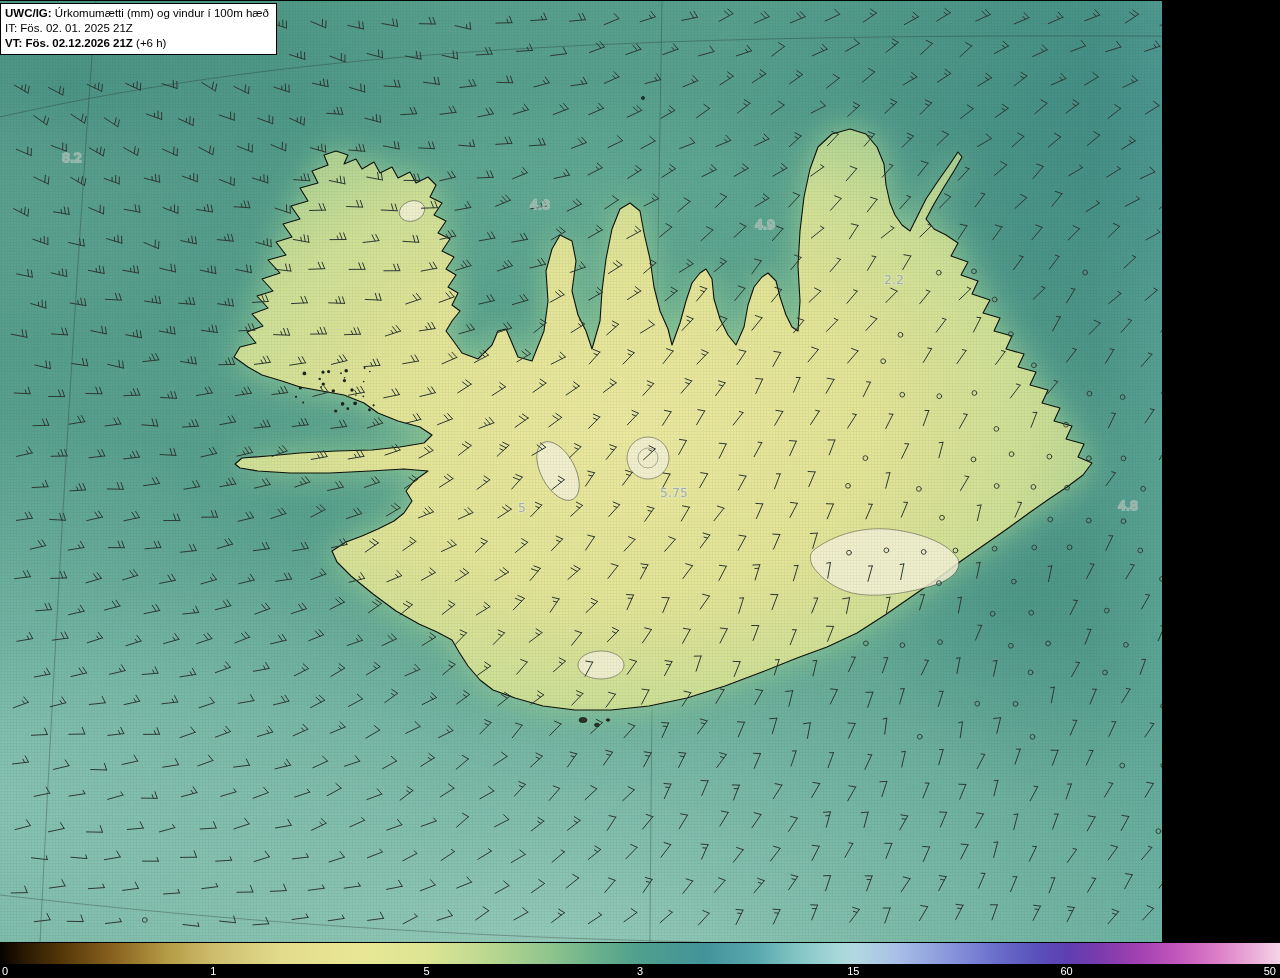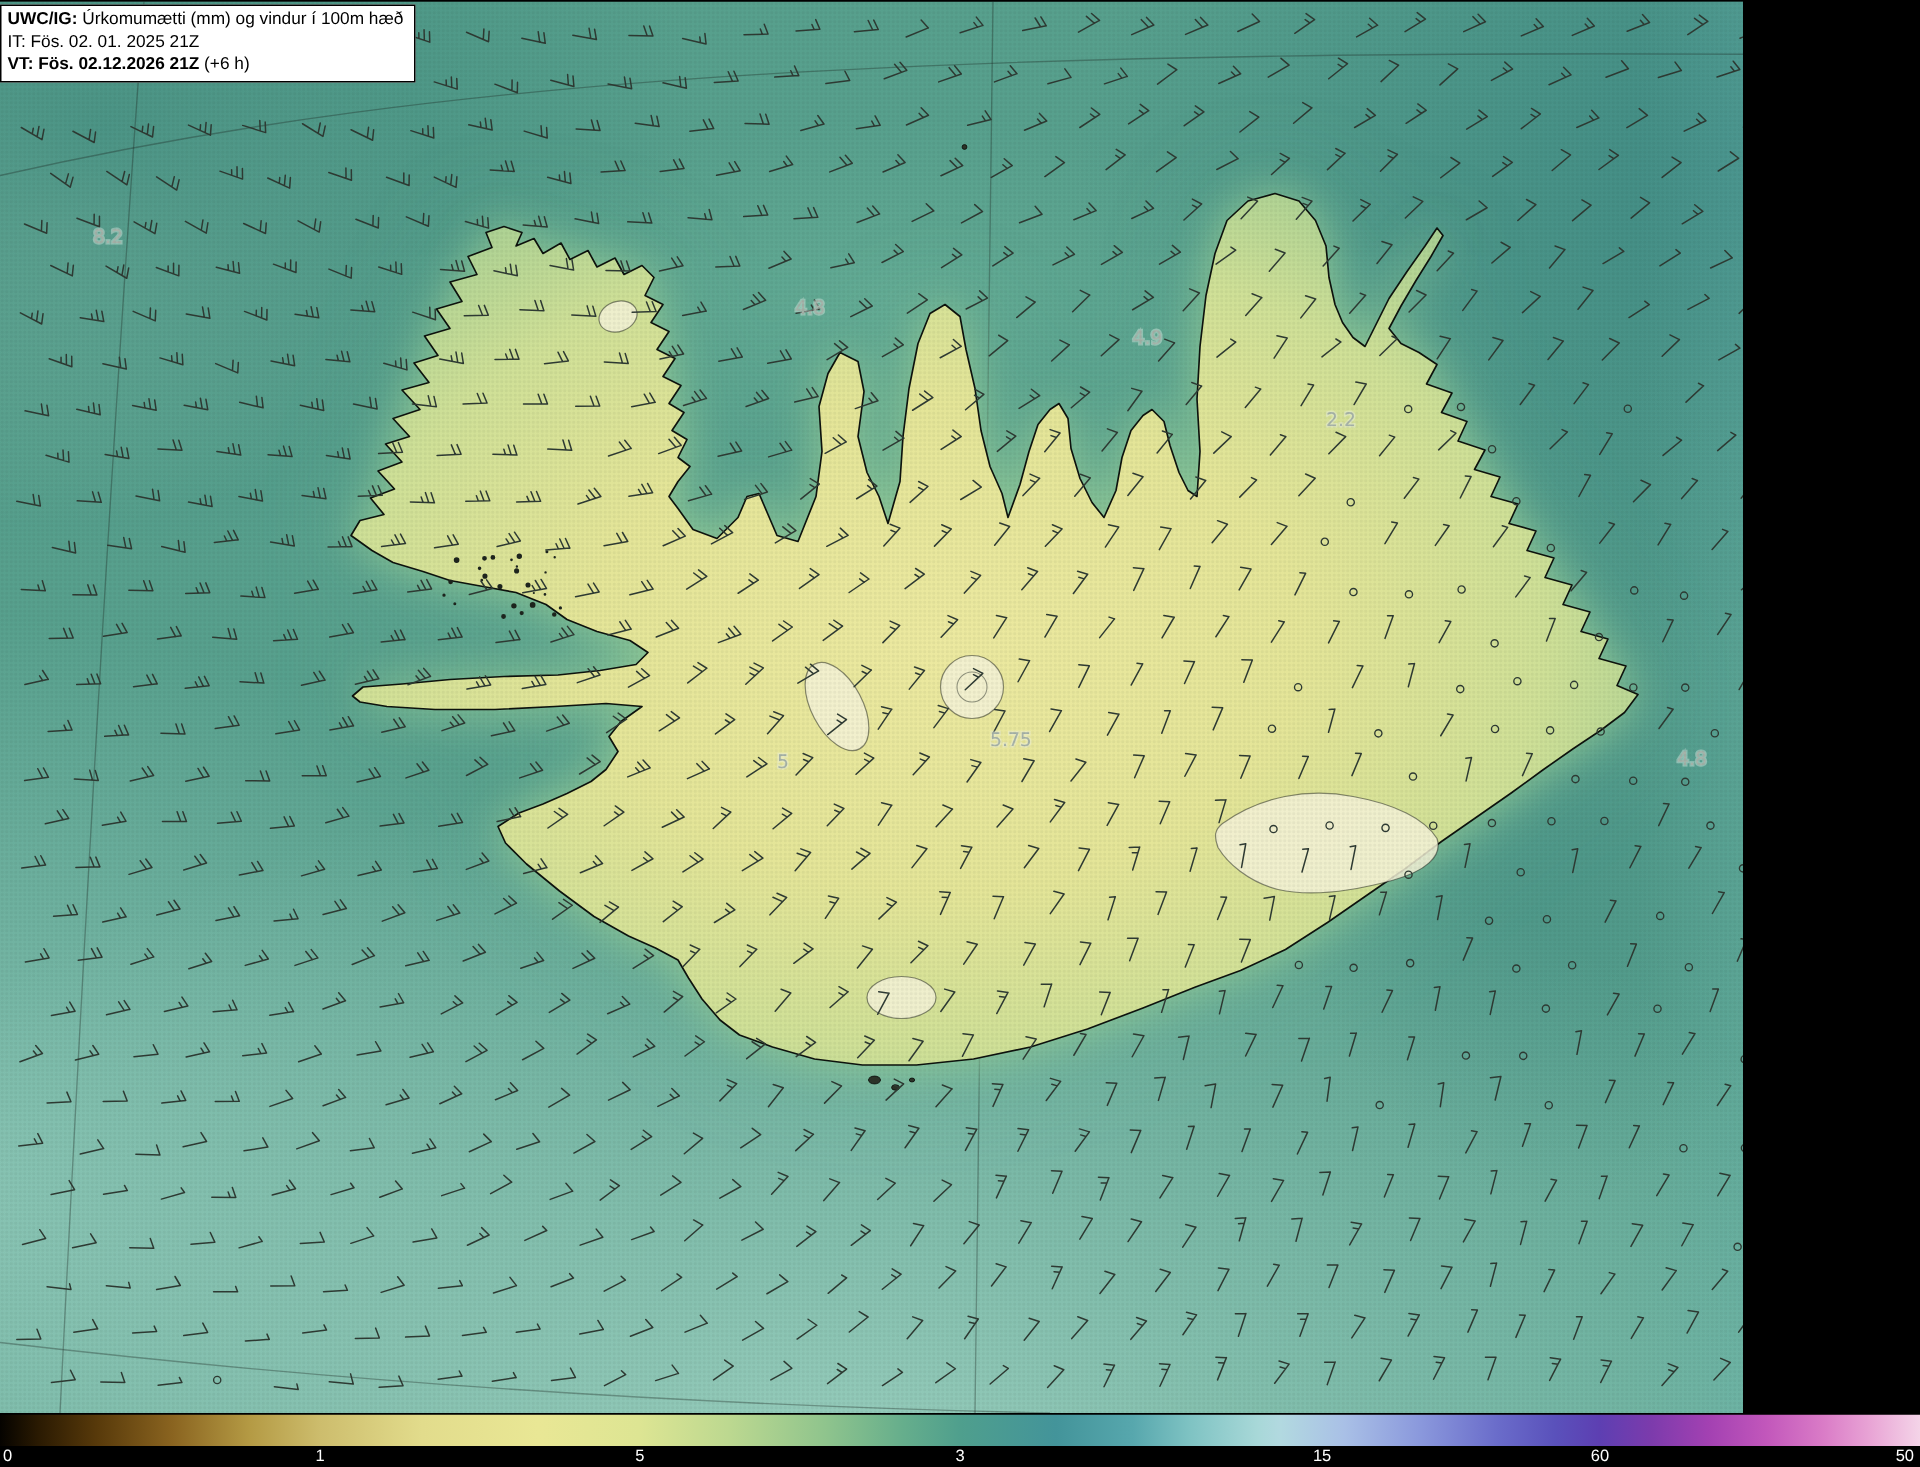--- a/index.html
+++ b/index.html
@@ -160,19 +160,19 @@
     </div>
   </div>
 
   <div class="colorbar">
     <div class="cbar-gradient" style="background: linear-gradient(to right, rgb(5, 3, 0) 0%, rgb(42, 26, 2) 2%, rgb(87, 57, 10) 5%, rgb(138, 100, 32) 9%, rgb(180, 154, 68) 13%, rgb(205, 189, 109) 16.7%, rgb(226, 220, 140) 22%, rgb(233, 231, 149) 28%, rgb(221, 229, 147) 33.3%, rgb(188, 216, 144) 38%, rgb(143, 196, 141) 43%, rgb(102, 174, 140) 47%, rgb(79, 159, 141) 50%, rgb(67, 148, 154) 55%, rgb(87, 167, 173) 59%, rgb(127, 195, 195) 62%, rgb(168, 216, 216) 65.5%, rgb(178, 217, 224) 66.7%, rgb(169, 192, 230) 70%, rgb(138, 152, 220) 74%, rgb(106, 108, 202) 78%, rgb(90, 81, 187) 81%, rgb(93, 63, 178) 83.3%, rgb(124, 59, 172) 86%, rgb(163, 65, 178) 89%, rgb(194, 87, 187) 92%, rgb(218, 124, 199) 95%, rgb(233, 166, 214) 97.5%, rgb(244, 212, 232) 100%);"></div>
     <div class="cbar-labels">
         <span class="cbar-tick" style="left: 0%; transform: translateX(2px);">0</span>
         <span class="cbar-tick" style="left: 16.67%; transform: translateX(-50%);">1</span>
         <span class="cbar-tick" style="left: 33.33%; transform: translateX(-50%);">5</span>
         <span class="cbar-tick" style="left: 50%; transform: translateX(-50%);">3</span>
-        <span class="cbar-tick" style="left: 66.67%; transform: translateX(-50%); margin-left: 28px;">15</span>
+        <span class="cbar-tick" style="left: 66.67%; transform: translateX(-50%);">15</span>
         <span class="cbar-tick" style="left: 83.33%; transform: translateX(-50%);">60</span>
         <span class="cbar-tick" style="left: 100%; transform: translateX(calc(-100% - 4px));">50</span>
       </div>
   </div>
 
 </div>
 
 </body></html>

